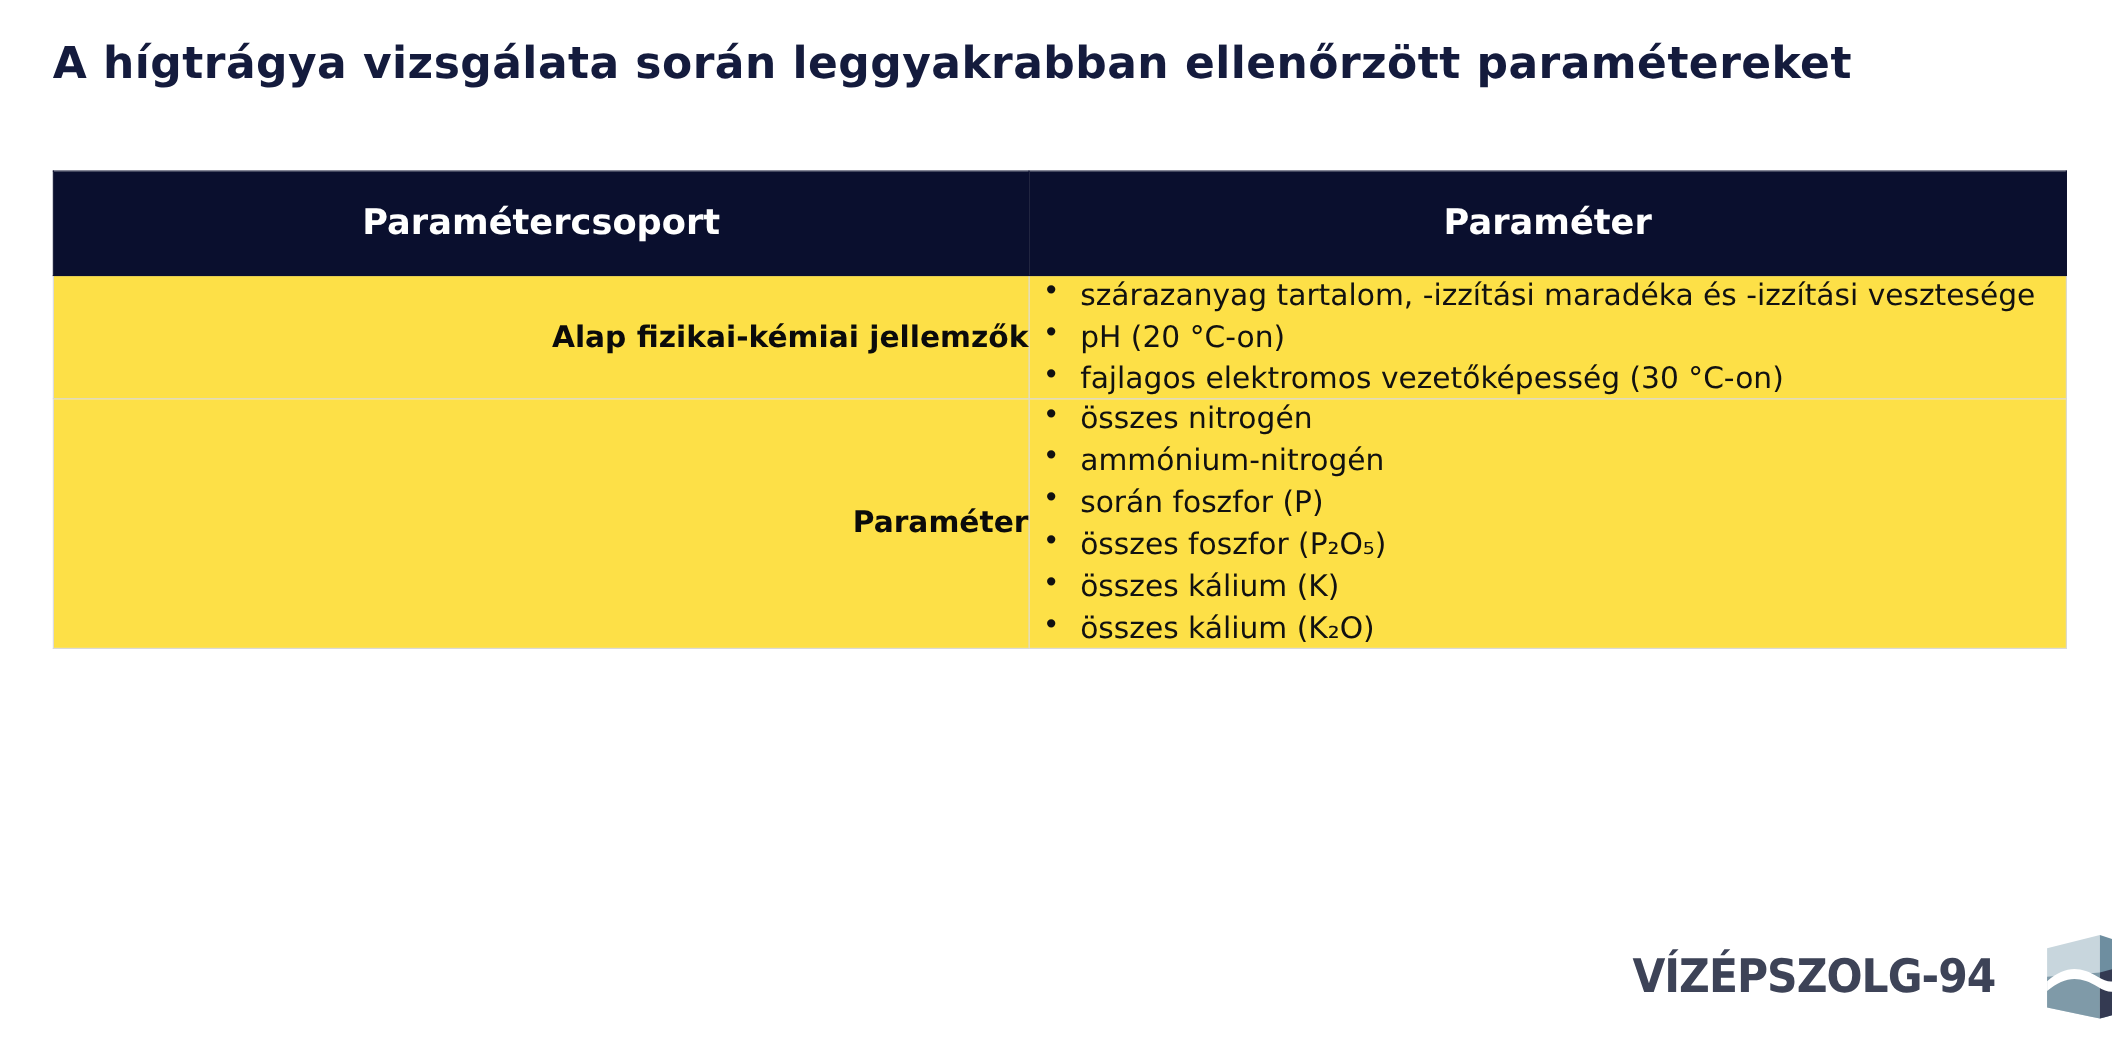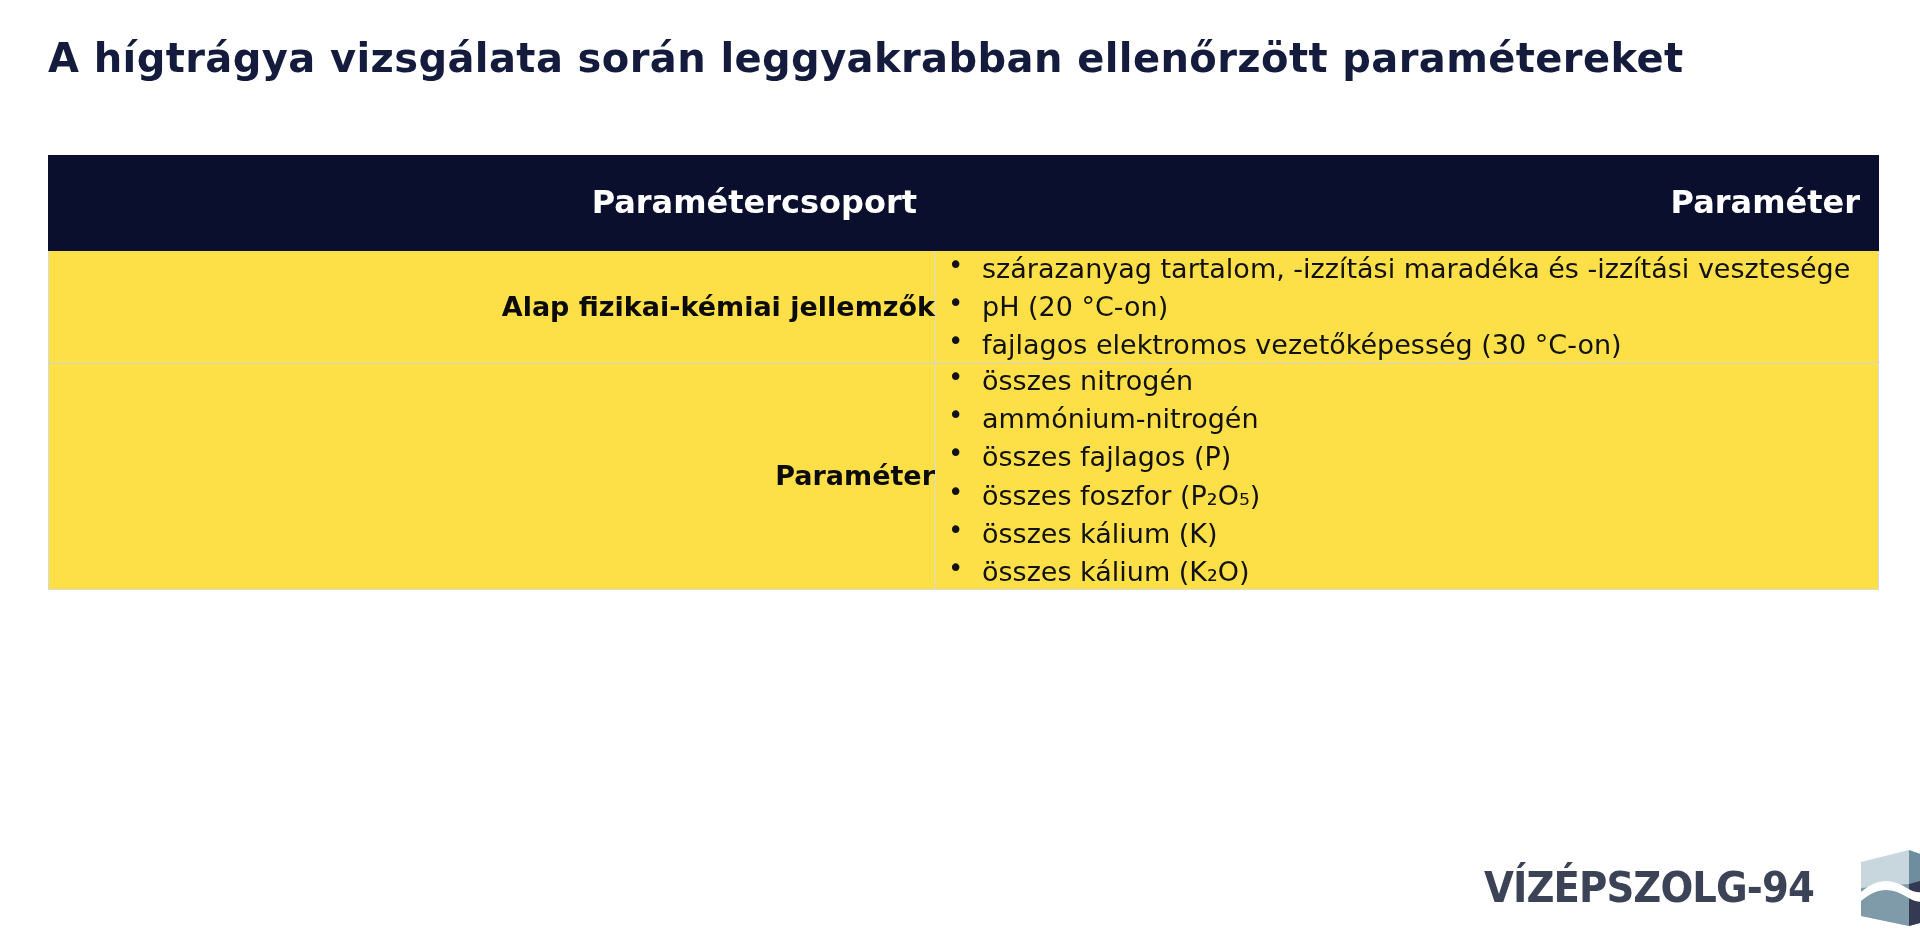--- a/index.html
+++ b/index.html
@@ -42,21 +42,21 @@
     border-collapse: collapse;
     table-layout: fixed;
     background: #ffffff;
   }
   table.param-table col.c1 { width: 887px; }
   table.param-table col.c2 { width: 943px; }
 
   table.param-table thead th {
     background: #0a0f2e;
     color: #ffffff;
-    text-align: right;
+    text-align: center;
     font-size: 32px;
     font-weight: bold;
     padding: 20px 18px 22px 18px;
     border: 1px solid #0a0f2e;
     vertical-align: middle;
     height: 52px;
     font-family: "DejaVu Sans", "Liberation Sans", sans-serif;
   }
 
   table.param-table tbody td {
@@ -157,21 +157,21 @@
           </ul>
         </td>
       </tr>
 
       <tr>
         <td class="group-cell">Paraméter</td>
         <td class="list-cell">
           <ul class="param-list">
             <li>összes nitrogén</li>
             <li>ammónium-nitrogén</li>
-            <li>összes fajlagos (P)</li>
+            <li>során foszfor (P)</li>
             <li>összes foszfor (P₂O₅)</li>
             <li>összes kálium (K)</li>
             <li>összes kálium (K₂O)</li>
           </ul>
         </td>
       </tr>
 
     </tbody>
   </table>
 </div>

